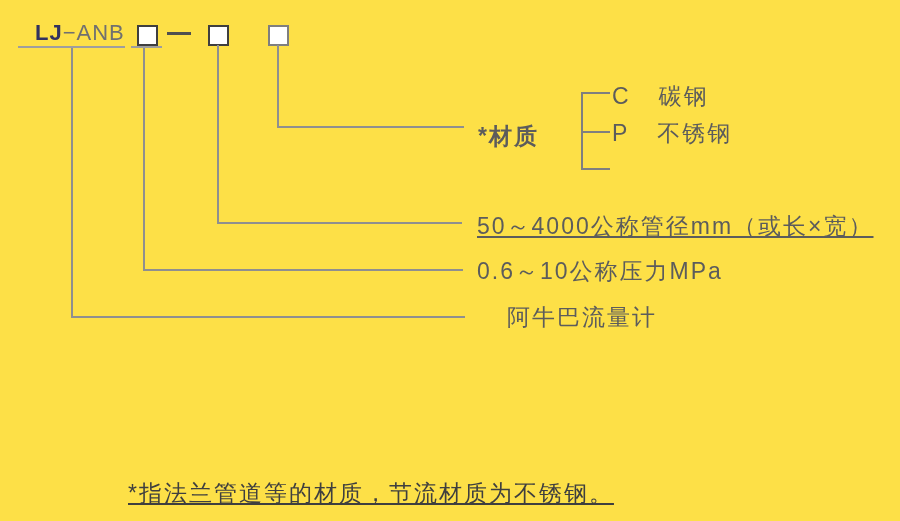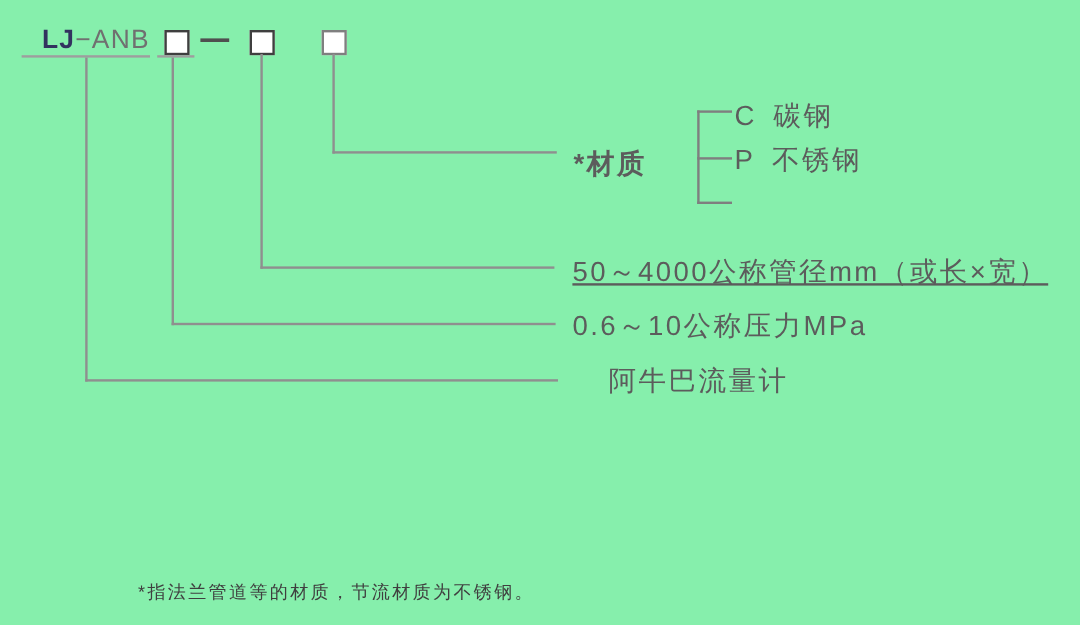--- a/index.html
+++ b/index.html
@@ -5,21 +5,21 @@
   html, body {
     margin: 0;
     padding: 0;
     background: #ffffff;
     font-family: "Liberation Sans", "DejaVu Sans", sans-serif;
   }
   #canvas {
     position: relative;
     width: 900px;
     height: 521px;
-    background: #86efac;
+    background: #fde047;
     overflow: hidden;
   }
   .abs { position: absolute; }
 
   
   .code-text {
     left: 35px; top: 20px;
     font-size: 22px;
     letter-spacing: 1px;
     white-space: nowrap;
@@ -78,29 +78,30 @@
   }
   .lbl-material { left: 478px; top: 124px; font-weight: bold; }
   .lbl-diameter { left: 477px; top: 214px; text-decoration: underline; }
   .lbl-pressure { left: 477px; top: 259px; }
   .lbl-product  { left: 477px; top: 305px; margin-left: 30px; }
 
   .mat-option { white-space: nowrap; }
   .mat-row-c { left: 612px; top: 84px; }
   .mat-row-p { left: 612px; top: 121px; text-align: center; }
   .mat-row-h { left: 612px; top: 157px; }
-  .mat-name { margin-left: 14px; }
+  .mat-name { margin-left: 28px; }
 
   .footnote {
-    left: 115px; top: 481px;
+    left: 128px; top: 481px;
     color: #3f3f3f;
-    font-size: 15px;
+    font-size: 23px;
     line-height: 25px;
     letter-spacing: 2px;
     white-space: nowrap;
+    text-decoration: underline;
   }
 </style>
 </head>
 <body>
 
 <div id="canvas">
 
   <div class="abs code-text">
     <span class="code-prefix">LJ</span><span class="code-rest">−ANB</span>
   </div>

